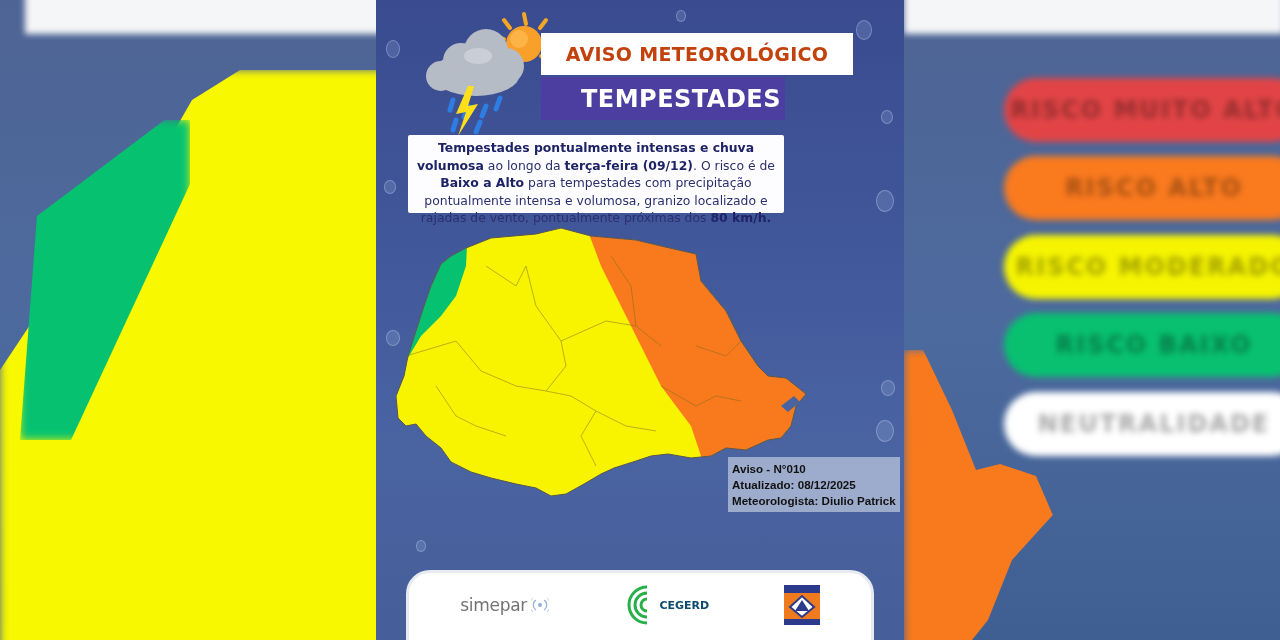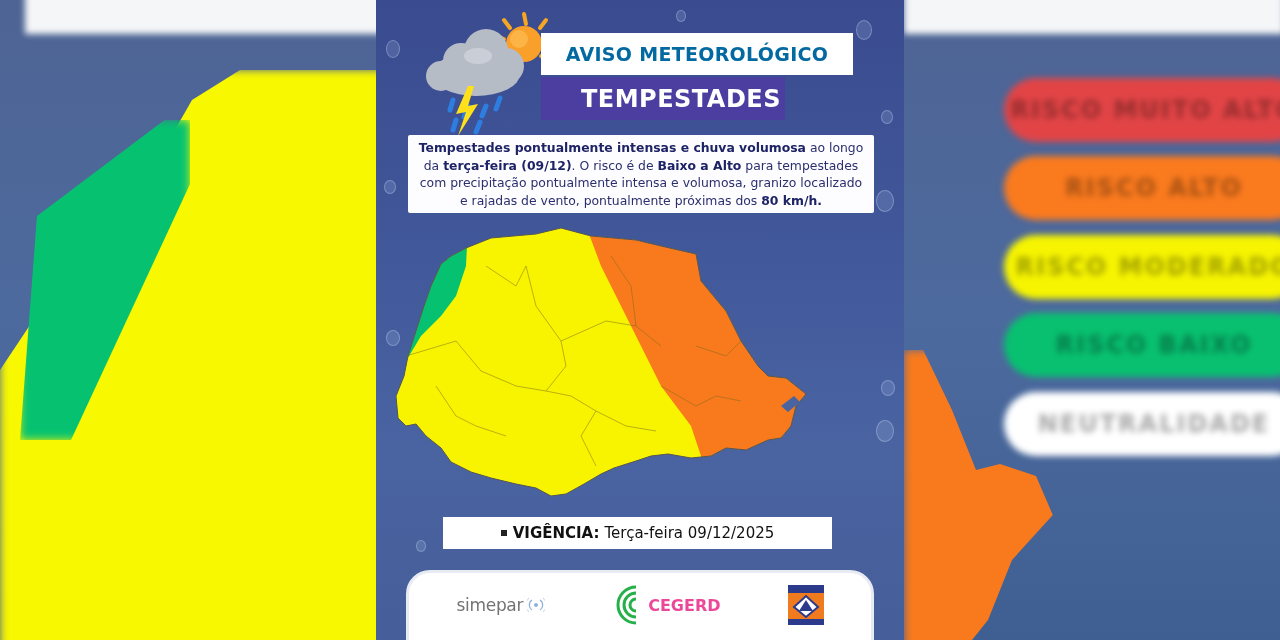--- a/index.html
+++ b/index.html
@@ -52,29 +52,29 @@
     position: absolute; left: 376px; top: 0; width: 528px; height: 640px;
     background: linear-gradient(180deg, #3a4b8f 0%, #41589a 40%, #4a64a2 70%, #465e99 100%);
     overflow: hidden;
   }
   .drop { position: absolute; border-radius: 50%; background: rgba(180,200,240,0.18); border: 1px solid rgba(200,215,250,0.35); }
 
   .weather-icon { position: absolute; left: 40px; top: 6px; width: 140px; height: 135px; }
   .title-box {
     position: absolute; left: 165px; top: 33px; width: 312px; height: 42px;
     background: #ffffff; display: flex; align-items: center; justify-content: center;
-    font-weight: bold; font-size: 19px; color: #0369a1; letter-spacing: 0.3px;
+    font-weight: bold; font-size: 19px; color: #c2410c; letter-spacing: 0.3px;
   }
   .subtitle-box {
     position: absolute; left: 165px; top: 77px; width: 244px; height: 43px;
     background: #4b3ea0; display: flex; align-items: center; justify-content: center;
     font-weight: bold; font-size: 24px; color: #ffffff; letter-spacing: 0.5px; padding-left: 36px;
   }
   .desc-box {
-    position: absolute; left: 32px; top: 135px; width: 466px; height: 78px;
+    position: absolute; left: 32px; top: 135px; width: 376px; height: 78px;
     background: #fdfdff; border-radius: 2px;
     padding: 4px 8px; text-align: center; color: #2b2f6e;
     font-size: 12.4px; line-height: 17.5px;
   }
   .desc-box b { color: #1e2366; }
 
   .map { position: absolute; left: 20px; top: 226px; width: 420px; height: 275px; }
 
   .legend { position: absolute; left: 386px; top: 232px; width: 108px; }
   .legend-item {
@@ -100,21 +100,21 @@
 
   .footer {
     position: absolute; left: 30px; top: 570px; width: 468px; height: 90px;
     background: #ffffff; border-radius: 24px 24px 0 0;
     border: 3px solid #e8ebf2;
     display: flex; align-items: center; justify-content: space-around;
     padding: 0 14px 20px 14px;
   }
   .logo { display: flex; align-items: center; }
   .simepar { font-family: "DejaVu Sans", sans-serif; font-size: 17px; color: #737373; letter-spacing: -0.3px; }
-  .cegerd { font-weight: bold; font-size: 16px; color: #ec4899; margin-left: 10px; }
+  .cegerd { font-weight: bold; font-size: 11px; color: #0c4a6e; margin-left: 10px; }
   .parana-word { font-weight: 900; font-size: 21px; color: #3b4a6b; letter-spacing: 0.5px; line-height: 20px; }
   .parana-sub { font-size: 5.5px; letter-spacing: 3.5px; color: #3b4a6b; border-top: 2px solid #22a55b; padding-top: 1px; }
 </style>
 </head>
 <body>
 
 <div class="bg-side bg-left">
   <div class="banner"></div>
   <div class="yellow"></div>
   <div class="green"></div>
@@ -200,26 +200,26 @@
       <path d="M240,100 L235,60 L215,30"></path>
       <path d="M265,160 L300,180 L320,170 L345,175"></path>
       <path d="M300,120 L330,130 L345,115"></path>
       <path d="M90,40 L120,60 L130,40"></path>
       <path d="M40,160 L60,190 L80,200 L110,210"></path>
     </g>
     <path d="M385,180 L398,170 L404,176 L392,186 Z" fill="#4a64a2"></path>
   </svg>
 
 
-
-  <div class="validity-box">
-    <span class="bullet"></span>
-    <span class="label">VIGÊNCIA:</span>
-    <span>Terça-feira 09/12/2025</span>
+  <div class="meta-box">
+    <div>Aviso - N°010</div>
+    <div>Atualizado: 08/12/2025</div>
+    <div>Meteorologista: Diulio Patrick</div>
   </div>
+
 
   <div class="footer">
     <div class="logo">
       <span class="simepar">simepar</span>
       <svg width="18" height="16" viewBox="0 0 18 16" style="margin-left:4px">
         <circle cx="9" cy="8" r="2" fill="#8fb0d8"></circle>
         <path d="M5,3 A6,6 0 0,0 5,13 M13,3 A6,6 0 0,1 13,13" stroke="#8fb0d8" stroke-width="1.2" fill="none"></path>
         <path d="M2,1 A9,9 0 0,0 2,15 M16,1 A9,9 0 0,1 16,15" stroke="#c0d0e8" stroke-width="1" fill="none"></path>
       </svg>
     </div>

